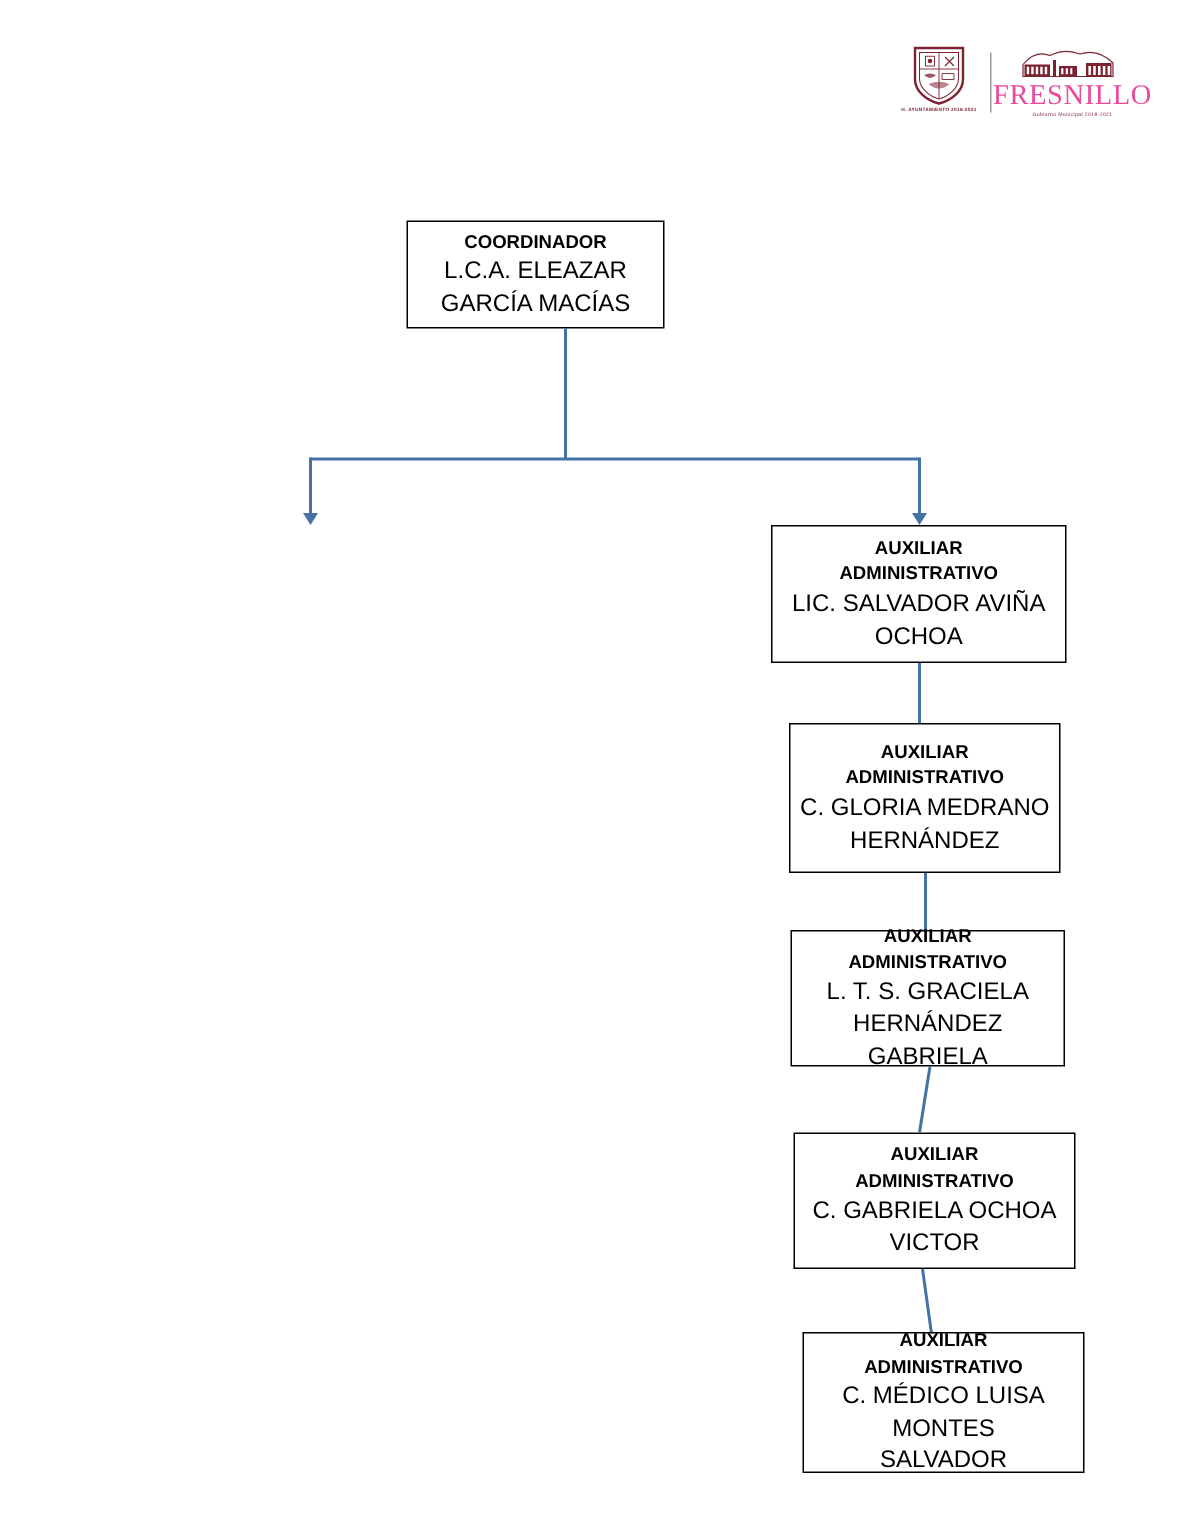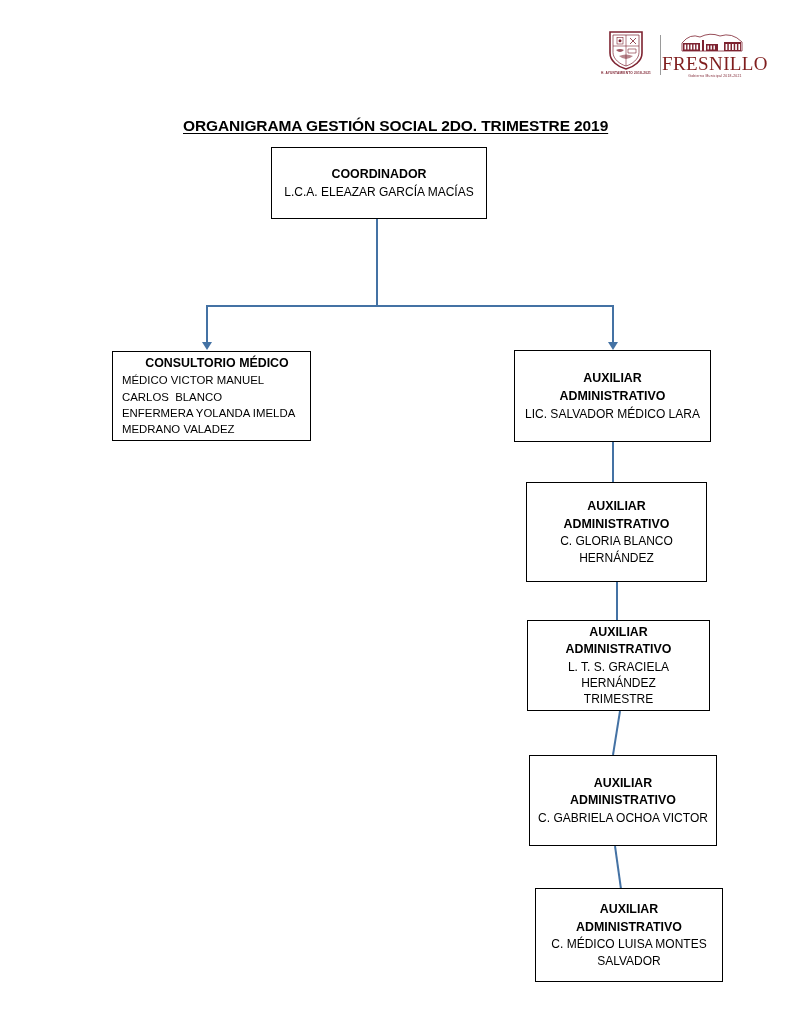--- a/index.html
+++ b/index.html
@@ -59,21 +59,21 @@
     flex-direction: column;
     align-items: center;
     justify-content: center;
     width: 92px;
   }
   .fresnillo-word {
     font-family: "Liberation Serif", serif;
     font-size: 19px;
     line-height: 1;
     letter-spacing: .4px;
-    color: #7f1d1d;
+    color: #ec4899;
     font-weight: normal;
     margin-top: 1px;
   }
   .fresnillo-sub {
     font-size: 3.4px;
     line-height: 1.2;
     color: #7d2230;
     letter-spacing: .25px;
     margin-top: 1.5px;
     white-space: nowrap;
@@ -106,21 +106,21 @@
   }
   .node .title-line {
     font-weight: bold;
     font-size: 12.4px;
     line-height: 1.42;
     text-align: center;
     white-space: nowrap;
   }
   .node .sub-line {
     font-weight: normal;
-    font-size: 12px;
+    font-size: 16px;
     line-height: 1.35;
     text-align: center;
   }
   .node.align-left {
     align-items: flex-start;
     padding-left: 9px;
   }
   .node.align-left .title-line {
     align-self: center;
     padding-left: 8px;
@@ -193,64 +193,56 @@
         <rect x="48.8" y="13" width="1.7" height="6" fill="#ffffff"></rect>
         <rect x="52" y="13" width="1.7" height="6" fill="#ffffff"></rect>
         <rect x="55.2" y="13" width="1.7" height="6" fill="#ffffff"></rect>
         <rect x="58.4" y="13" width="1.7" height="6" fill="#ffffff"></rect>
       </svg>
       <div class="fresnillo-word">FRESNILLO</div>
       <div class="fresnillo-sub">Gobierno Municipal 2018-2021</div>
     </div>
   </div>
 
-  <div class="chart-title">ORGANIGRAMA GESTIÓN SOCIAL 2DO. TRIMESTRE 2019</div>
-
-  <div class="node" style="left:271px; top:147px; width:216px; height:72px;">
+
+  <div class="node" style="left:271px; top:147px; width:172px; height:72px;">
     <div class="title-line">COORDINADOR</div>
     <div class="sub-line">L.C.A. ELEAZAR GARCÍA MACÍAS</div>
   </div>
 
   <div class="conn conn-v" style="left:376px; top:219px; height:87px;"></div>
   <div class="conn conn-h" style="left:207px; top:305px; width:406px;"></div>
   <div class="conn conn-v" style="left:206px; top:305px; height:38px;"></div>
   <div class="arrow-down" style="left:202px; top:342px;"></div>
   <div class="conn conn-v" style="left:612px; top:305px; height:38px;"></div>
   <div class="arrow-down" style="left:608px; top:342px;"></div>
 
-  <div class="node align-left" style="left:112px; top:351px; width:199px; height:90px;">
-    <div class="title-line">CONSULTORIO MÉDICO</div>
-    <div class="sub-line">MÉDICO VICTOR MANUEL</div>
-    <div class="sub-line">CARLOS  BLANCO</div>
-    <div class="sub-line">ENFERMERA YOLANDA IMELDA</div>
-    <div class="sub-line">MEDRANO VALADEZ</div>
-  </div>
 
   <div class="node" style="left:514px; top:350px; width:197px; height:92px;">
     <div class="title-line">AUXILIAR</div>
     <div class="title-line">ADMINISTRATIVO</div>
-    <div class="sub-line">LIC. SALVADOR MÉDICO LARA</div>
+    <div class="sub-line">LIC. SALVADOR AVIÑA OCHOA</div>
   </div>
 
   <div class="conn conn-v" style="left:612px; top:442px; height:40px;"></div>
 
   <div class="node" style="left:526px; top:482px; width:181px; height:100px;">
     <div class="title-line">AUXILIAR</div>
     <div class="title-line">ADMINISTRATIVO</div>
-    <div class="sub-line">C. GLORIA BLANCO</div>
+    <div class="sub-line">C. GLORIA MEDRANO</div>
     <div class="sub-line">HERNÁNDEZ</div>
   </div>
 
   <div class="conn conn-v" style="left:616px; top:582px; height:38px;"></div>
 
   <div class="node" style="left:527px; top:620px; width:183px; height:91px;">
     <div class="title-line">AUXILIAR</div>
     <div class="title-line">ADMINISTRATIVO</div>
     <div class="sub-line">L. T. S. GRACIELA HERNÁNDEZ</div>
-    <div class="sub-line">TRIMESTRE</div>
+    <div class="sub-line">GABRIELA</div>
   </div>
 
   <svg class="conn-slant" style="left:610px; top:711px;" width="14" height="44">
     <line x1="10" y1="0" x2="3" y2="44" stroke="#4472a4" stroke-width="2"></line>
   </svg>
 
   <div class="node" style="left:529px; top:755px; width:188px; height:91px;">
     <div class="title-line">AUXILIAR</div>
     <div class="title-line">ADMINISTRATIVO</div>
     <div class="sub-line">C. GABRIELA OCHOA VICTOR</div>

